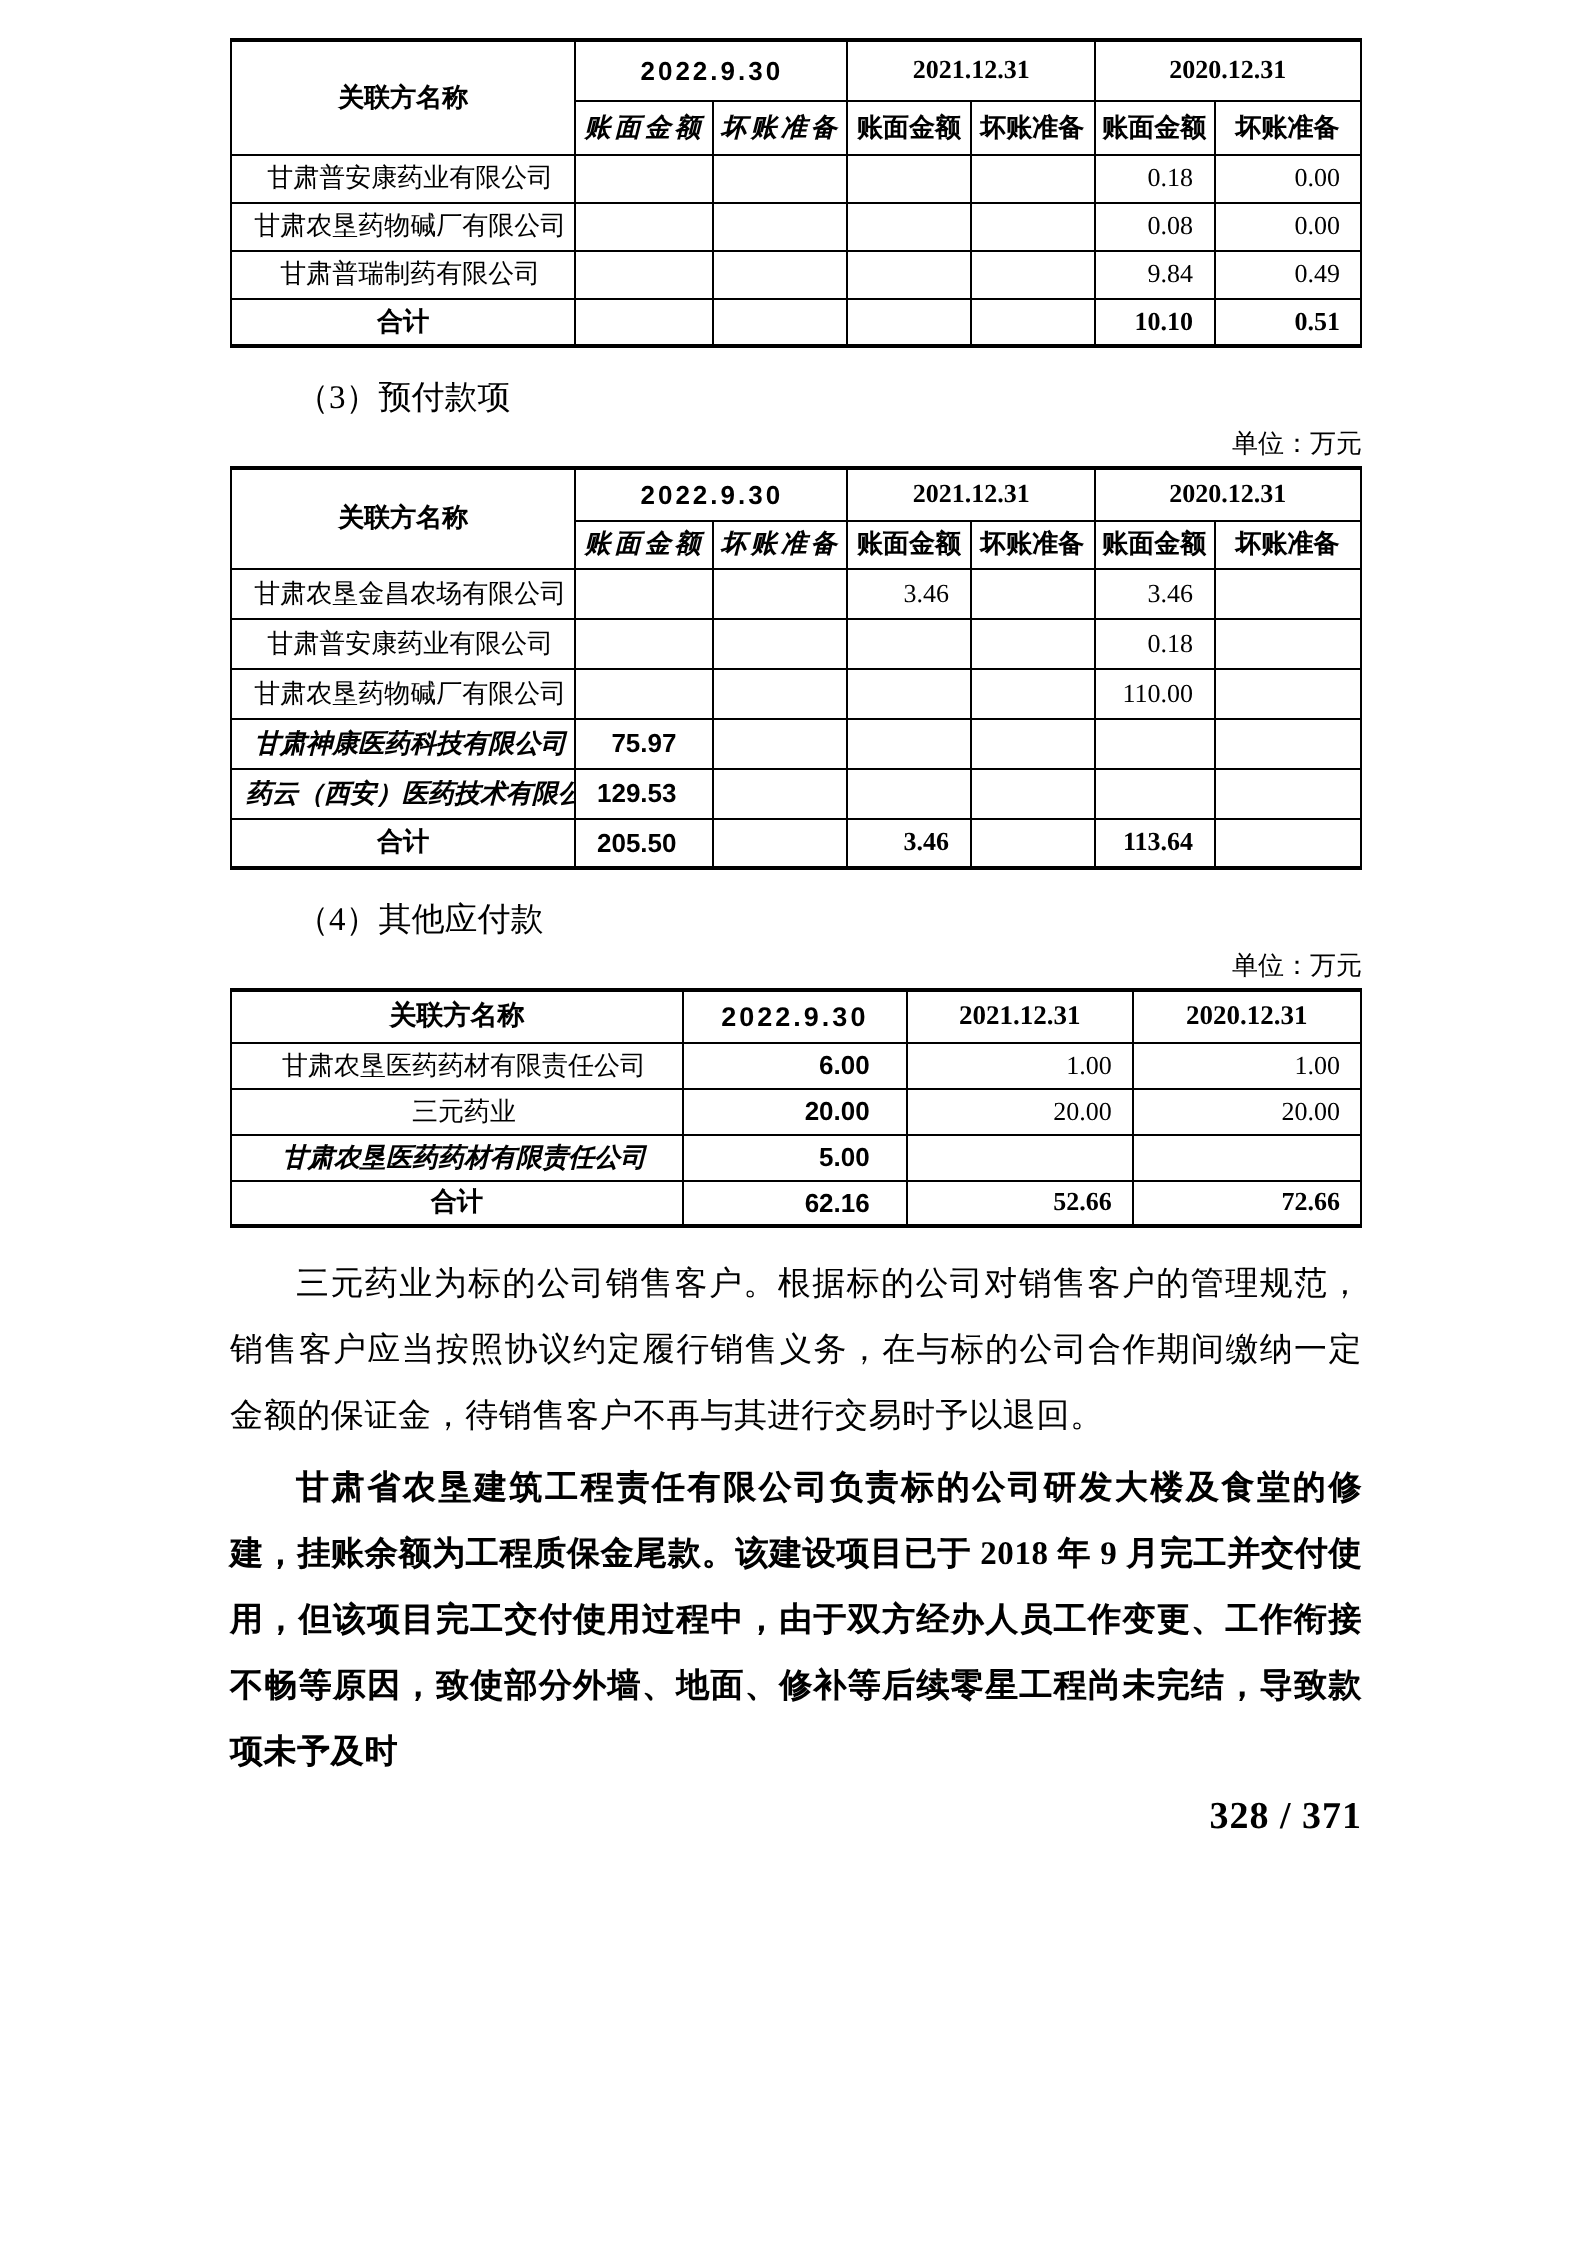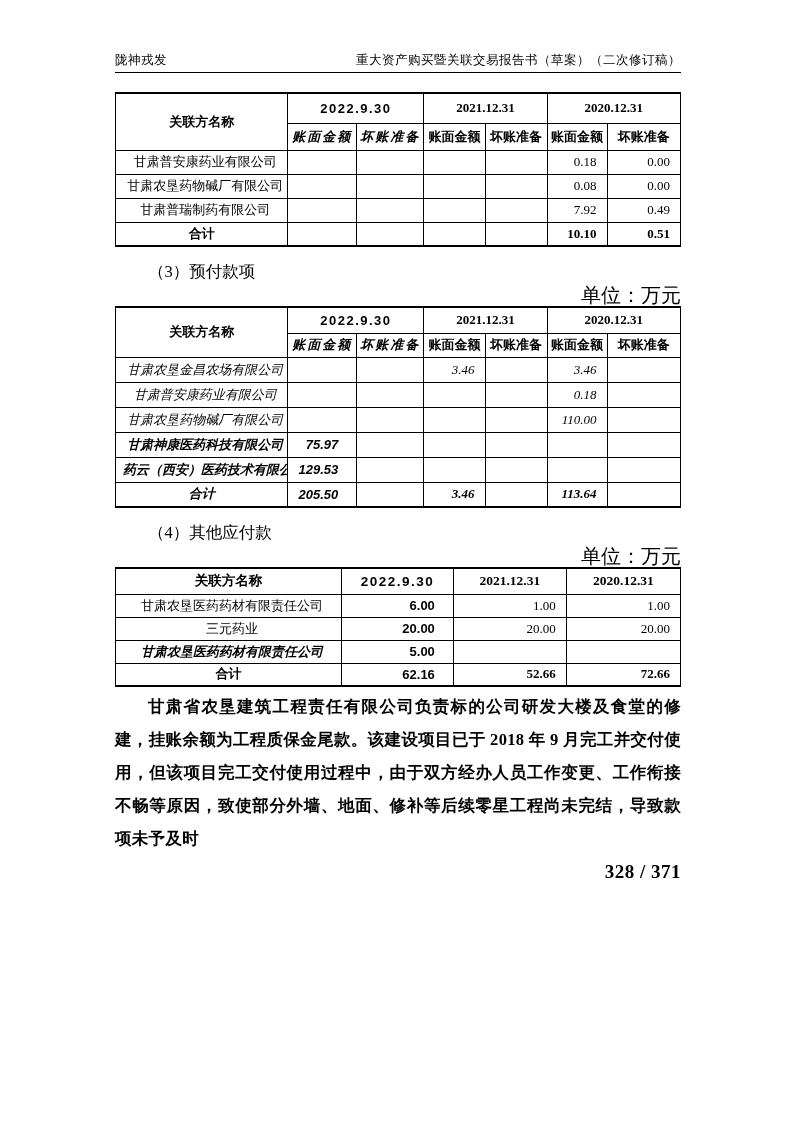--- a/index.html
+++ b/index.html
@@ -34,47 +34,43 @@
   .h2022 { font-family:"Liberation Sans","DejaVu Sans",sans-serif; letter-spacing:1.5px; font-size:13px;margin-top:44px; }
   .sub2022 { font-style:italic; letter-spacing:2px; }
   .em-name { font-weight:bold; font-style:italic; }
   tr.total td { font-weight:bold; border-top:1.4px solid #000; }
   tr.total .name-c { text-align:center; padding-left:0; }
   .t1 thead tr:first-child th { height:30px; }
   .t1 thead tr:last-child th { height:27px; }
   .t1 tbody td { height:24px; }
   .t2 thead tr:first-child th { height:26px; }
   .t2 thead tr:last-child th { height:24px; }
-  .t2 tbody td { height:25px;font-style:italic; }
+  .t2 tbody td { height:25px; }
   .t3 thead th { height:26px; font-size:13.5px; }
   .t3 tbody td { height:23px; }
   .mt-table1 { margin-top:19px; }
 
   
   .body-p {
     font-size:16.5px; line-height:33px; text-align:justify;
     text-indent:2em; letter-spacing:0.3px;
   }
   .p1 { margin-top:9px; }
   .p2 { margin-top:11px; }
   .p3 { margin-top:3px;font-weight:bold; }
   .sec-title { font-size:16.5px; line-height:24px; text-indent:2em; margin-top:13px; }
-  .unit { font-size:20px; line-height:20px; text-align:right; margin-top:1px; padding-bottom:1px; }
+  .unit { font-size:13px; line-height:20px; text-align:right; margin-top:1px; padding-bottom:1px; }
   .page-num { font-size:19px; font-weight:bold; text-align:right; margin-top:6px; letter-spacing:0.5px; }
 </style>
 </head>
 <body>
 
 <div class="page">
   <div class="content">
 
-    <div class="hdr">
-      <span>陇神戎发</span>
-      <span>重大资产购买暨关联交易报告书（草案）（二次修订稿）</span>
-    </div>
 
     <table class="doc-table t1 mt-table1" id="tbl-receivables">
         <colgroup>
           <col style="width: 30.5%;">
           <col style="width: 12.2%;">
           <col style="width: 11.9%;">
           <col style="width: 10.8%;">
           <col style="width: 11%;">
           <col style="width: 10.6%;">
           <col style="width: 13%;">
@@ -113,21 +109,21 @@
             <td class="num"></td>
             <td class="num">0.08</td>
             <td class="num">0.00</td>
           </tr>
           <tr>
             <td class="name-c">甘肃普瑞制药有限公司</td>
             <td class="num v2022"></td>
             <td class="num v2022"></td>
             <td class="num"></td>
             <td class="num"></td>
-            <td class="num">7.92</td>
+            <td class="num">9.84</td>
             <td class="num">0.49</td>
           </tr>
           <tr class="total">
             <td class="name-c">合计</td>
             <td class="num v2022"></td>
             <td class="num v2022"></td>
             <td class="num"></td>
             <td class="num"></td>
             <td class="num">10.10</td>
             <td class="num">0.51</td>
@@ -262,18 +258,19 @@
           </tr>
           <tr class="total">
             <td class="name-c">合计</td>
             <td class="num v2022">62.16</td>
             <td class="num">52.66</td>
             <td class="num">72.66</td>
           </tr>
         </tbody>
       </table>
 
+    <p class="body-p p2">三元药业为标的公司销售客户。根据标的公司对销售客户的管理规范，销售客户应当按照协议约定履行销售义务，在与标的公司合作期间缴纳一定金额的保证金，待销售客户不再与其进行交易时予以退回。</p>
     <p class="body-p p3">甘肃省农垦建筑工程责任有限公司负责标的公司研发大楼及食堂的修建，挂账余额为工程质保金尾款。该建设项目已于 2018 年 9 月完工并交付使用，但该项目完工交付使用过程中，由于双方经办人员工作变更、工作衔接不畅等原因，致使部分外墙、地面、修补等后续零星工程尚未完结，导致款项未予及时</p>
 
     <div class="page-num">328 / 371</div>
 
   </div>
 </div>
 
 </body></html>

